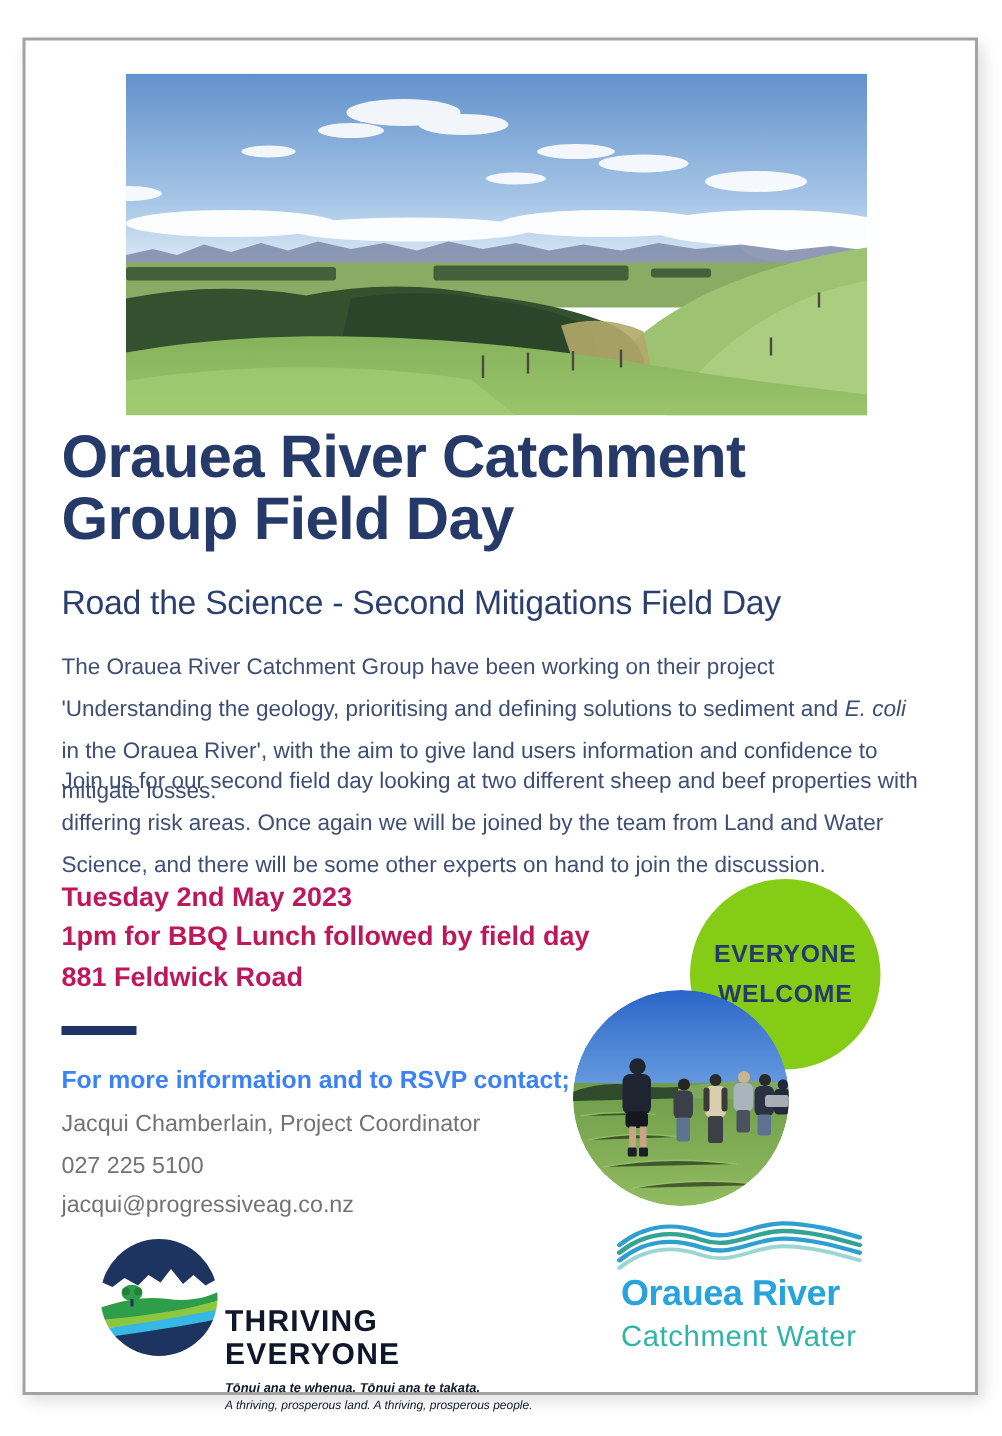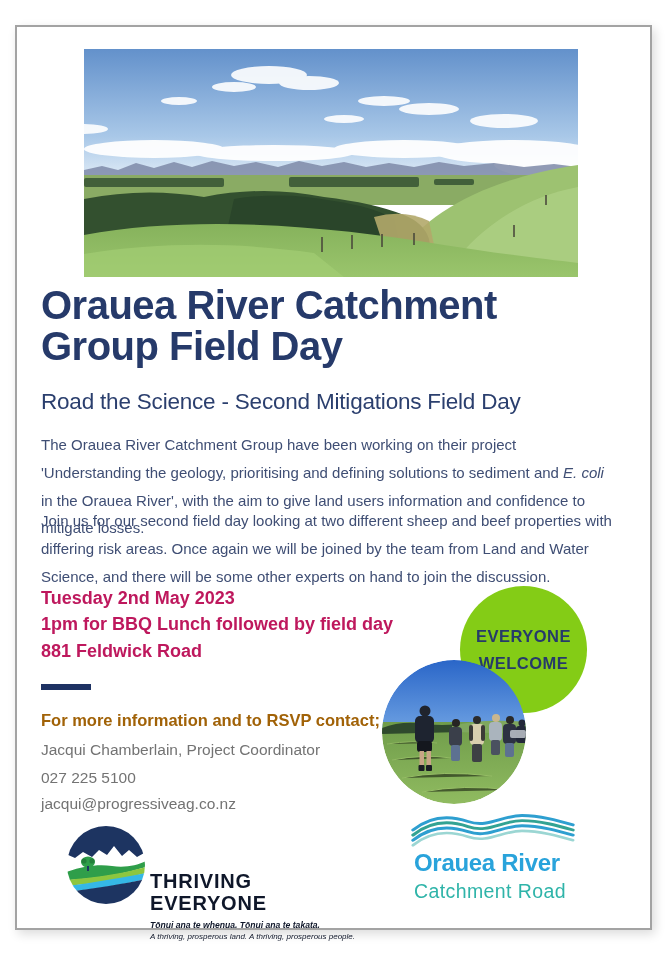--- a/index.html
+++ b/index.html
@@ -33,21 +33,21 @@
   .p1{top:404px;}
   .p2{top:480px;}
   .event{
     left:24px;top:558px;width:420px;
     font-size:18px;font-weight:bold;color:#be185d;line-height:1.46;
   }
   .divider{
     left:24px;top:657px;width:50px;height:6px;background:#1e3263;
   }
   .contact-heading{
-    left:24px;top:684px;font-size:16.5px;font-weight:bold;color:#a16207;text-align:right;
+    left:24px;top:684px;font-size:16.5px;font-weight:bold;color:#3b82f6;text-align:right;
   }
   .contact-line{
     left:24px;font-size:15.5px;color:#737373;
   }
   .c-name{top:714px;}
   .c-phone{top:742px;}
   .c-email{top:768px;}
   .badge{
     left:443px;top:559px;width:127px;height:127px;border-radius:50%;
     background:#84cc16;z-index:1;
@@ -257,16 +257,16 @@
   <div class="abs or-logo">
     <svg class="or-waves" width="178" height="34" viewBox="0 0 178 40" preserveAspectRatio="none">
       <g fill="none" stroke-linecap="round" stroke-width="3.4">
         <path d="M3,20 C20,4 38,2 58,10 C78,18 92,3 112,3 C130,3 148,9 163,14" stroke="#2e9fd0"></path>
         <path d="M3,26 C20,10 38,8 58,16 C78,24 92,9 112,9 C130,9 148,15 163,20" stroke="#33a393"></path>
         <path d="M3,32 C20,16 38,14 58,22 C78,30 92,15 112,15 C130,15 148,21 163,26" stroke="#2e9fd0"></path>
         <path d="M3,38 C20,22 38,20 58,28 C78,36 92,21 112,21 C130,21 148,27 163,32" stroke="#9bd6d3" stroke-width="3"></path>
       </g>
     </svg>
     <div class="or-name">Orauea River</div>
-    <div class="or-sub">Catchment Road</div>
+    <div class="or-sub">Catchment Water</div>
   </div>
 
 </div>
 
 </body></html>

